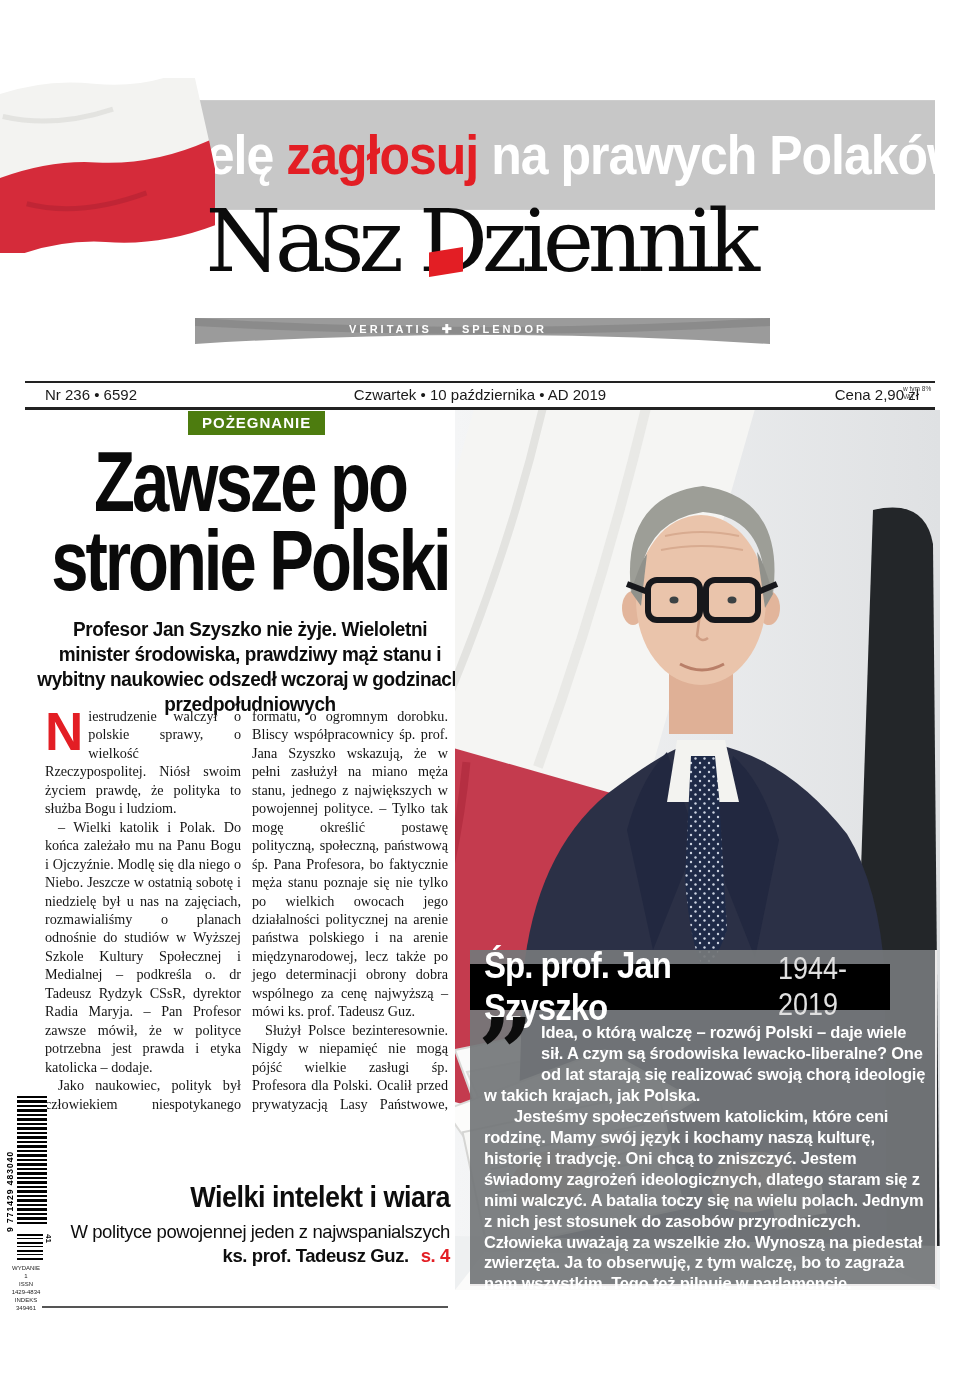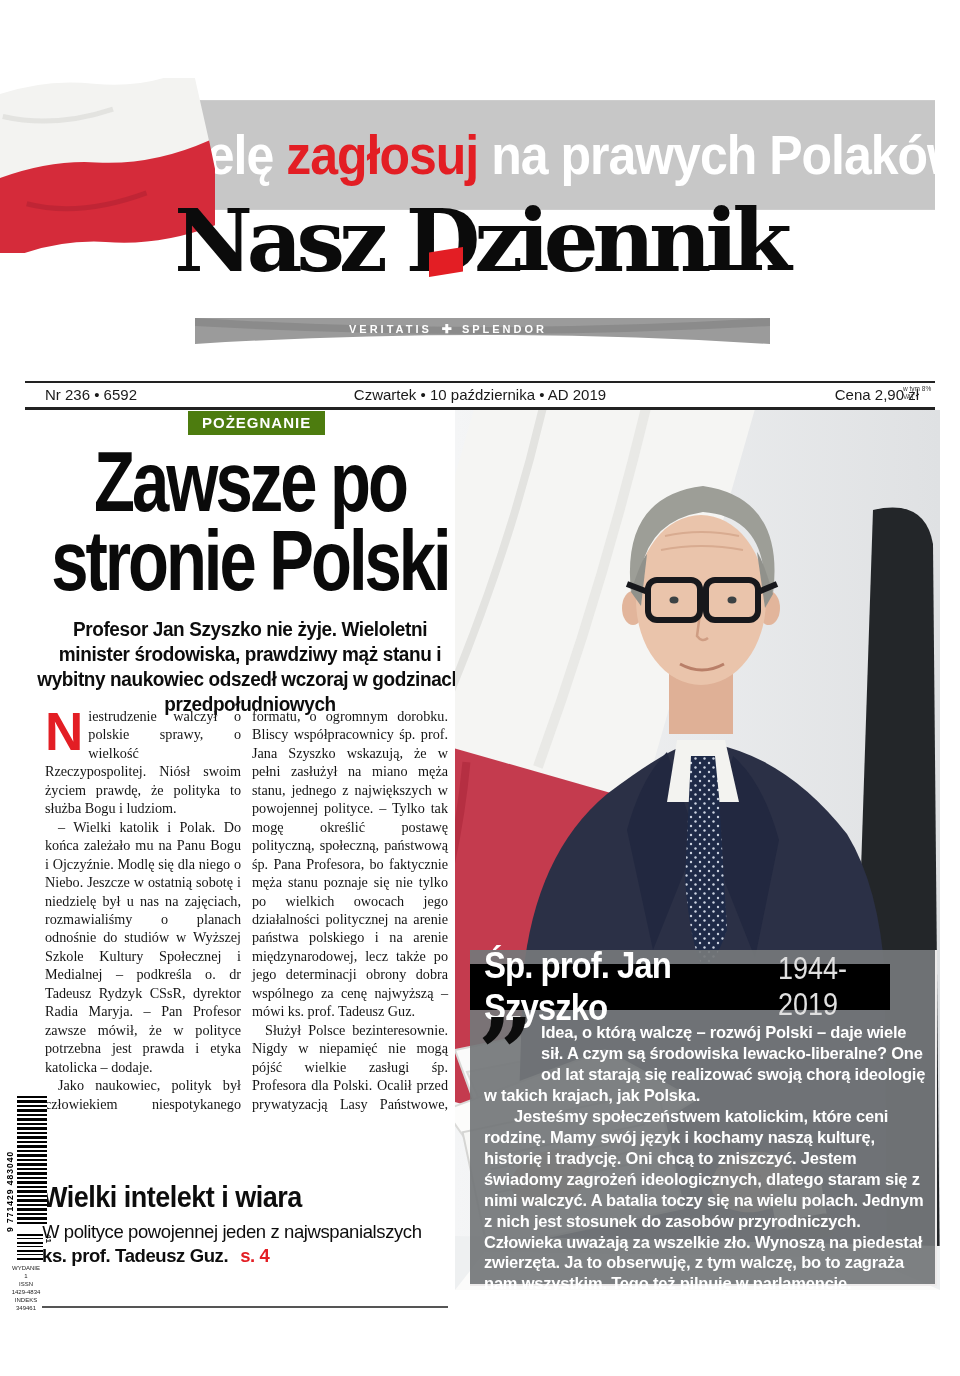--- a/index.html
+++ b/index.html
@@ -9,21 +9,21 @@
   
   .top-banner{position:absolute;left:42px;top:106px;width:893px;height:98px;background:#c7c7c7;
     display:flex;align-items:center;justify-content:center;white-space:pre;
     font-weight:bold;font-size:50px;letter-spacing:-1px;color:#fff;
     transform:scaleY(1.12);transform-origin:center;}
   .top-banner .hl{color:#e31e24;}
   .flag-corner{position:absolute;left:0;top:78px;width:215px;height:175px;}
 
   
   .masthead{position:absolute;left:0;top:196px;width:960px;text-align:center;
-    font-family:"DejaVu Serif",serif;font-weight:bold;font-size:86px;letter-spacing:-6px;
+    font-family:"DejaVu Serif",serif;font-weight:normal;font-size:86px;letter-spacing:-6px;
     color:#0b0b0b;line-height:1.05;}
   .d-flag{position:absolute;left:429px;top:247px;width:34px;height:30px;background:#e31e24;
     clip-path:polygon(0 18%,100% 0,100% 82%,0 100%);}
 
   
   .motto-band{position:absolute;left:195px;top:316px;width:575px;height:30px;}
   .motto-text{position:absolute;left:195px;top:322px;width:506px;text-align:center;
     font-size:11px;font-weight:bold;letter-spacing:3px;color:#fff;}
   .motto-text .cross{display:inline-block;margin:0 10px;font-size:12px;letter-spacing:0;}
 
@@ -72,21 +72,21 @@
   .obit-years{color:#e0e0e0;font-size:27px;font-weight:normal;letter-spacing:0;
     margin-left:18px;transform:scaleY(1.15);transform-origin:left center;}
   .quote{position:absolute;left:484px;top:1022px;width:442px;
     color:#fff;font-weight:bold;font-size:16.5px;line-height:1.27;letter-spacing:-0.2px;}
   .quote-mark{float:left;font-family:"DejaVu Serif",serif;font-weight:bold;font-size:96px;
     line-height:0.55;color:#0c0c0c;margin:6px 8px 0 -6px;}
   .quote p{margin:0;}
   .quote p.q2{text-indent:30px;}
 
   
-  .teaser{position:absolute;left:42px;top:1180px;width:408px;text-align:left;color:#0d0d0d;}
+  .teaser{position:absolute;left:42px;top:1180px;width:408px;text-align:right;color:#0d0d0d;}
   .teaser-title{font-weight:bold;font-size:27px;letter-spacing:-0.5px;
     transform:scaleY(1.12);transform-origin:top center;margin-bottom:9px;}
   .teaser-line{font-size:18.5px;line-height:1.28;letter-spacing:-0.4px;}
   .teaser-bold{font-weight:bold;}
   .page-ref{color:#e31e24;font-weight:bold;margin-left:12px;}
   .teaser-rule{position:absolute;left:42px;top:1306px;width:406px;height:2px;background:#555;}
 
   
   .barcode{position:absolute;left:4px;top:1082px;width:44px;height:235px;}
   .ean-bars{position:absolute;left:13px;top:14px;width:30px;height:130px;

